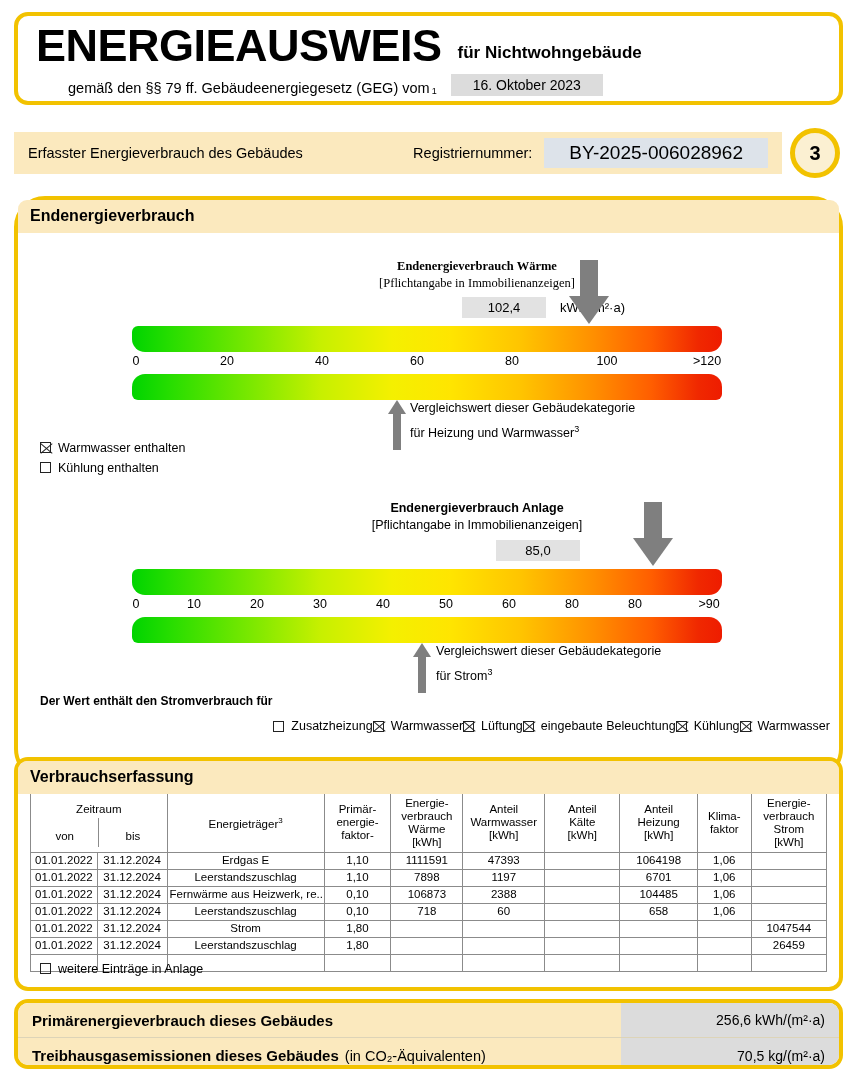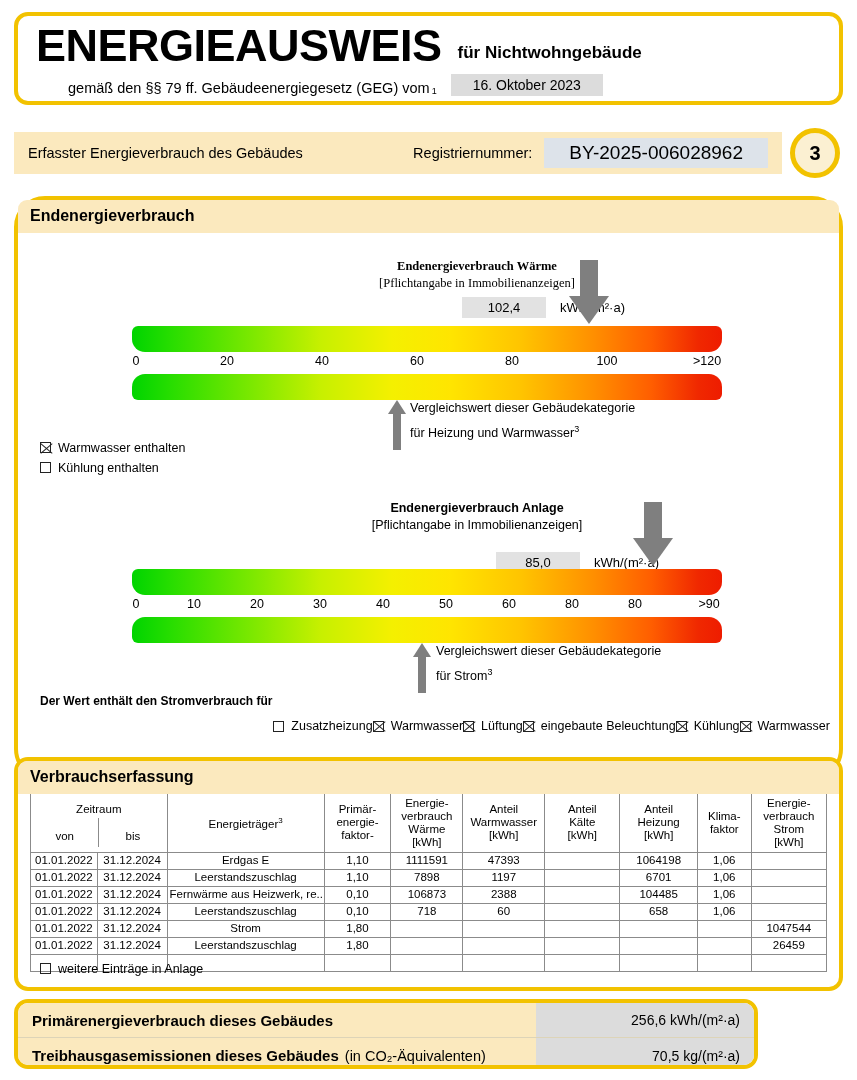--- a/index.html
+++ b/index.html
@@ -282,21 +282,21 @@
   .anlage-row {
     position: absolute;
     left: 22px; bottom: 10px;
     font-size: 12.5px;
   }
 
   
   .sum-panel {
     position: absolute;
     left: 14px; top: 999px;
-    width: 744px; height: 70px;
+    width: 829px; height: 70px;
     overflow: hidden;
   }
   .sum-row {
     display: flex;
     height: 35px;
     align-items: stretch;
     background: #FBE9BE;
   }
   .sum-row:first-child { border-bottom: 1px solid #ddd4b8; }
   .sum-label {
@@ -385,21 +385,21 @@
       <span class="cb">
         <span class="box"></span>
         <span>Kühlung enthalten</span>
       </span>
     </div>
 
     <div class="scale-caption" style="left:298px; top:300px; width:322px;">
       <span class="c1">Endenergieverbrauch Anlage</span>
       <span class="c2">[Pflichtangabe in Immobilienanzeigen]</span>
     </div>
-    <div class="valuerow" style="left:438px; top:352px;">
+    <div class="valuerow" style="left:438px; top:340px;flex-direction:column;">
       <span class="value-field">85,0</span>
       <span class="unit">kWh/(m²·a)</span>
     </div>
     <div class="arrow-down" style="left:615px; top:302px;"></div>
 
     <div class="bar top" style="left:114px; top:369px;"></div>
     <div class="ticks" style="left:114px; top:397px;">
       <span style="left:4px;">0</span>
       <span style="left:62px;">10</span>
       <span style="left:125px;">20</span>

